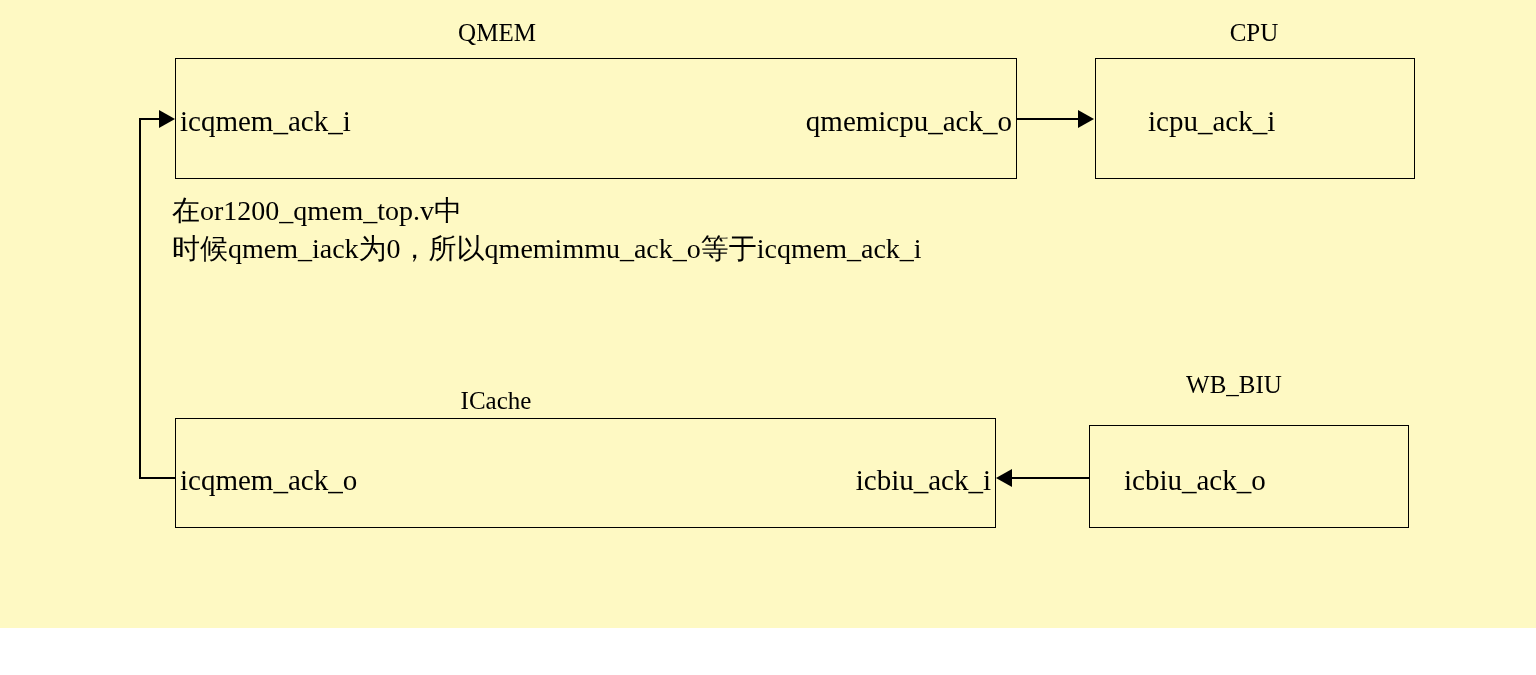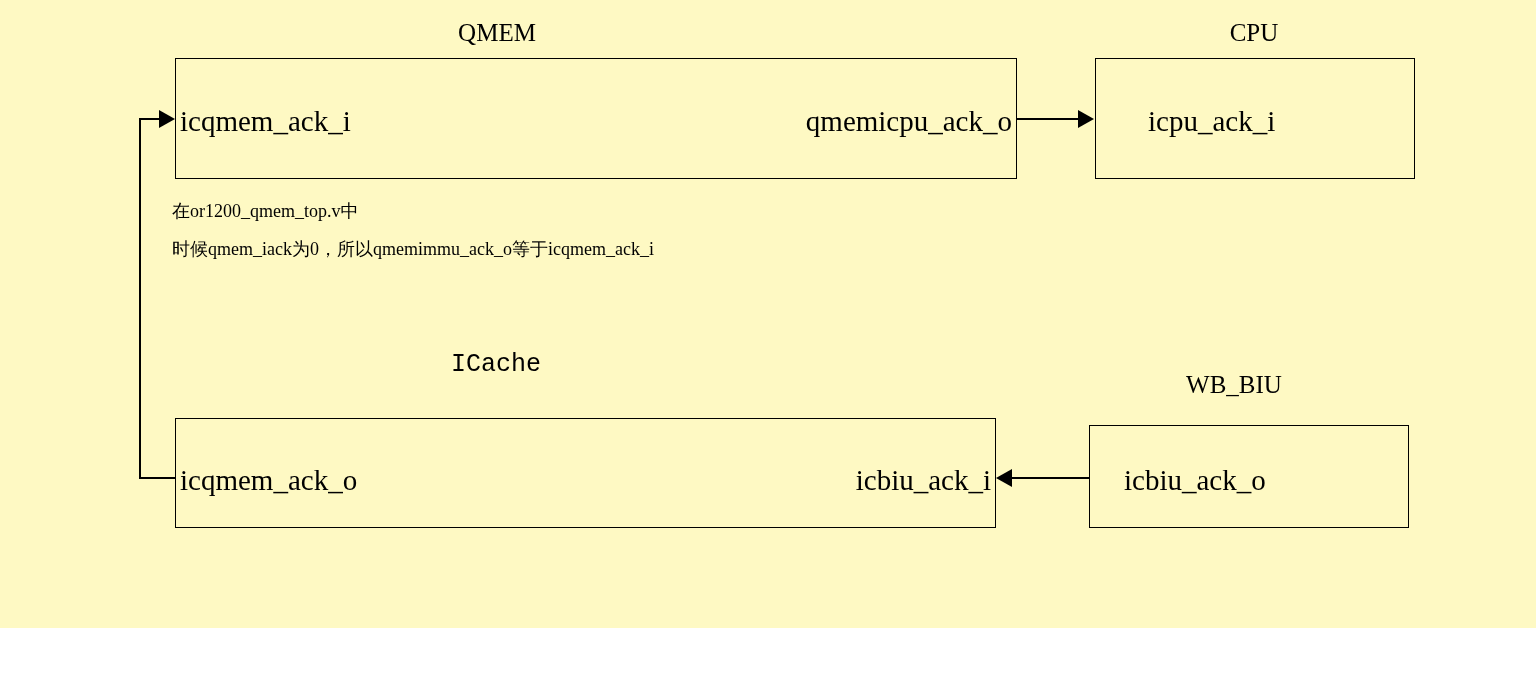--- a/index.html
+++ b/index.html
@@ -65,21 +65,21 @@
     border-color: transparent transparent transparent #000000;
   }
   .arrow-left {
     border-width: 9px 16px 9px 0;
     border-color: transparent #000000 transparent transparent;
   }
 
   
   .note-block {
     position: absolute;
-    font-size: 18px;
+    font-size: 28px;
     line-height: 38px;
     white-space: nowrap;
   }
   .note-line { display: block; }
 </style>
 </head>
 <body>
 
 <div id="canvas">
 
@@ -93,21 +93,21 @@
 
   <div class="module-title" style="left:1254px; top:20px;">CPU</div>
 
   <div class="module-box" style="left:1095px; top:58px; width:320px; height:121px;"></div>
 
   <div class="port-label" style="left:1104px; top:107px;margin-left:44px;">icpu_ack_i</div>
 
   <div class="wire wire-h" style="left:1017px; top:118px; width:62px;"></div>
   <div class="arrowhead arrow-right" style="left:1078px; top:110px;"></div>
 
-  <div class="module-title" style="left:496px; top:352px;font-family:Liberation Mono, monospace;">ICache</div>
+  <div class="module-title" style="left:496px; top:388px;">ICache</div>
 
   <div class="module-box" style="left:175px; top:418px; width:821px; height:110px;"></div>
 
   <div class="port-label" style="left:180px; top:466px;">icqmem_ack_o</div>
 
   <div class="port-label right-aligned" style="left:991px; top:466px;">icbiu_ack_i</div>
 
   <div class="module-title" style="left:1234px; top:372px;">WB_BIU</div>
 
   <div class="module-box" style="left:1089px; top:425px; width:320px; height:103px;"></div>

